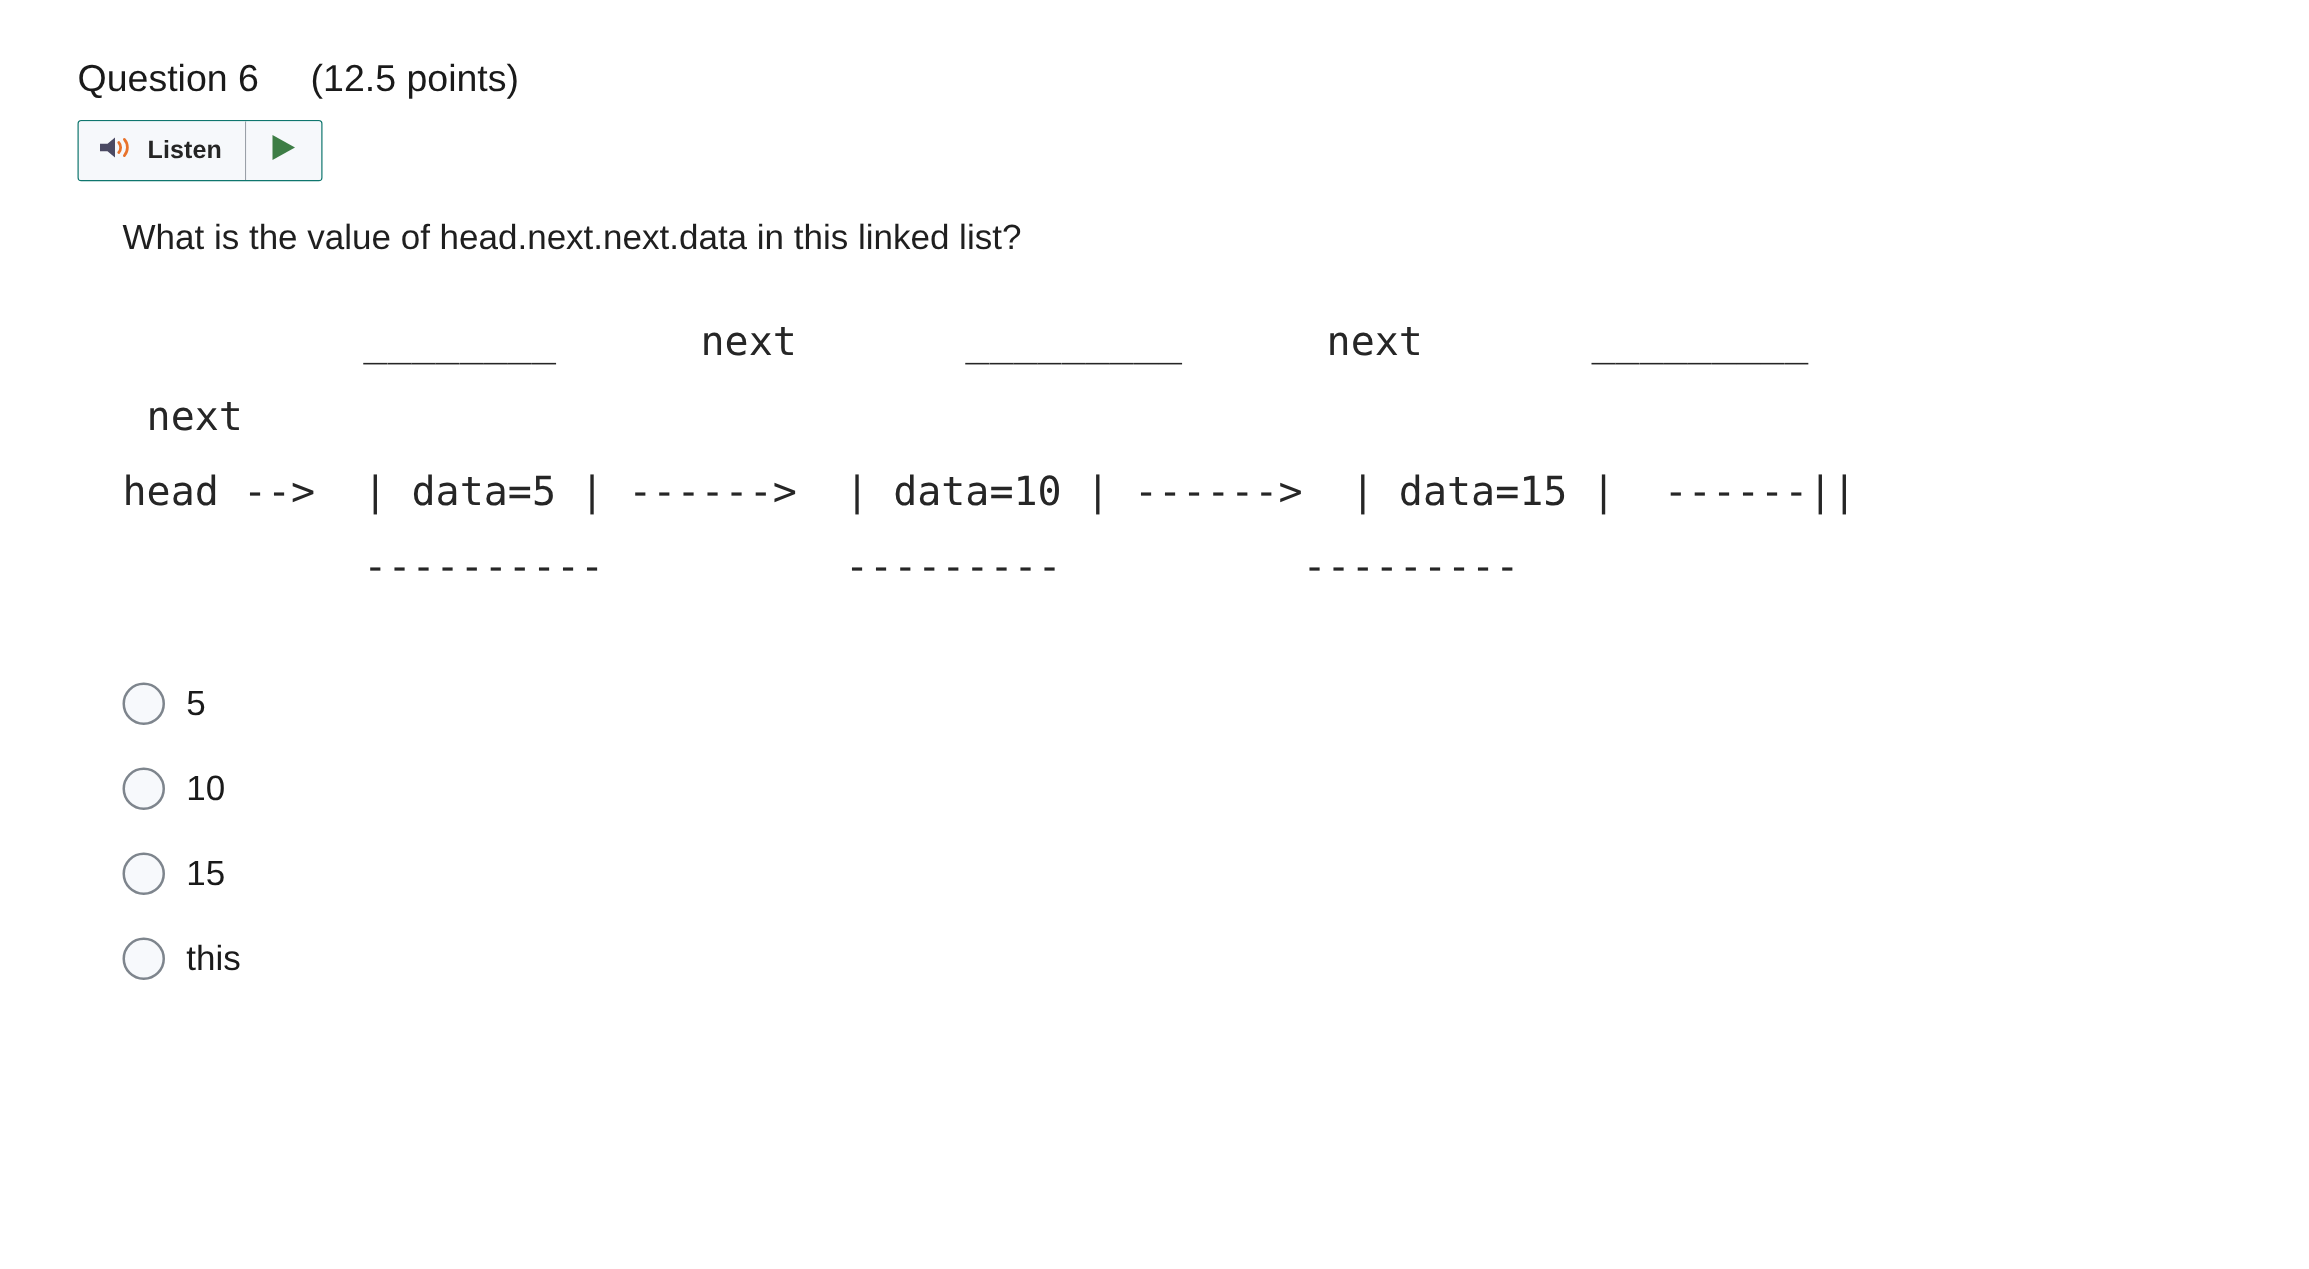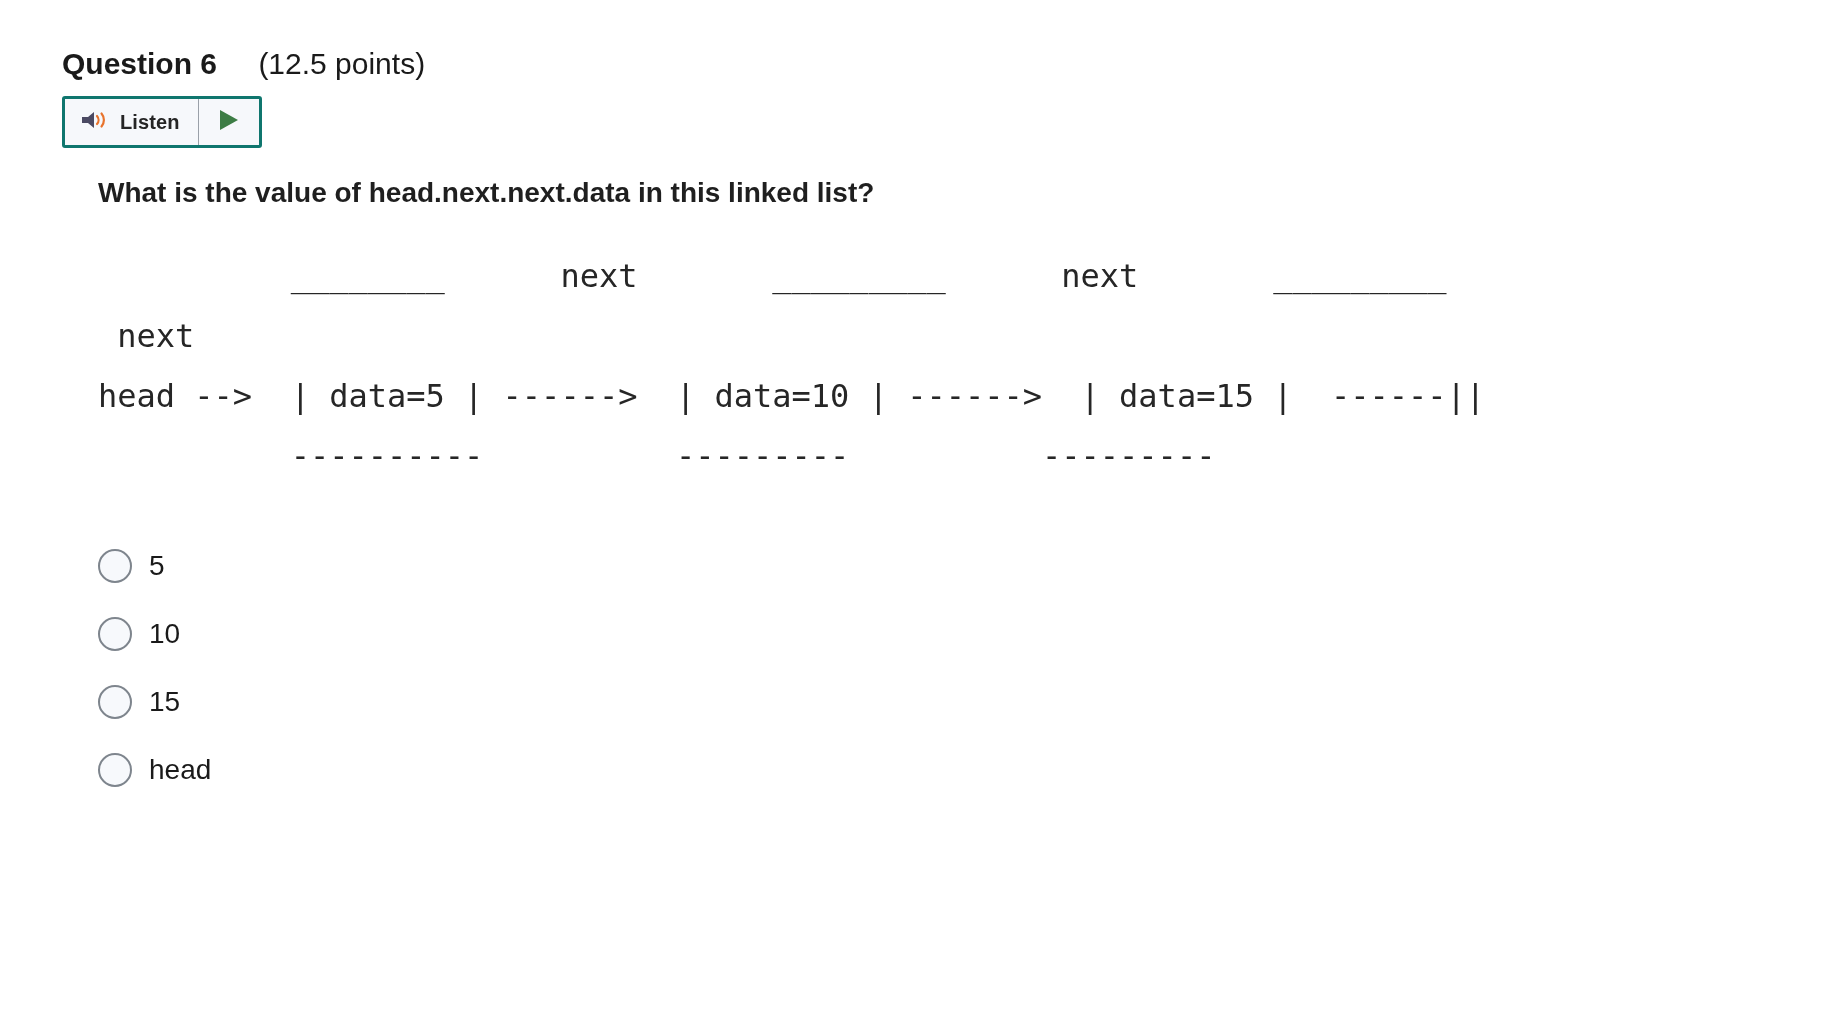--- a/index.html
+++ b/index.html
@@ -22,32 +22,32 @@
 
   
   .question-heading {
     font-size: 30px;
     line-height: 1.2;
     color: #1a1a1a;
     margin: 0 0 14px 0;
     white-space: nowrap;
   }
   .question-heading .q-label {
-    font-weight: bold;
+    font-weight: normal;
   }
   .question-heading .q-points {
     font-weight: normal;
     margin-left: 33px;
   }
 
   
   .listen-bar {
     display: inline-flex;
     align-items: stretch;
-    border: 3px solid #0f766e;
+    border: 1px solid #0f766e;
     background: #f6f8fb;
     border-radius: 3px;
     overflow: hidden;
     margin-bottom: 26px;
   }
   .listen-btn {
     display: flex;
     align-items: center;
     gap: 9px;
     padding: 9px 18px 9px 16px;
@@ -71,21 +71,20 @@
   }
   .speaker-icon { display: block; }
   .play-icon { display: block; }
 
   
   .prompt {
     font-size: 28px;
     line-height: 1.35;
     color: #1f1f1f;
     margin: 0 0 34px 36px;
-    font-weight: bold;
   }
 
   
   .diagram {
     font-family: "DejaVu Sans Mono", "Liberation Mono", monospace;
     font-size: 32px;
     line-height: 60px;
     color: #262626;
     margin: 0 0 0 36px;
     white-space: pre-wrap;
@@ -168,18 +167,18 @@
       <span class="option-label">10</span>
     </label>
 
     <label class="option-row">
       <span class="radio"></span>
       <span class="option-label">15</span>
     </label>
 
     <label class="option-row">
       <span class="radio"></span>
-      <span class="option-label">head</span>
+      <span class="option-label">this</span>
     </label>
 
   </div>
 
 </div>
 
 </body></html>

